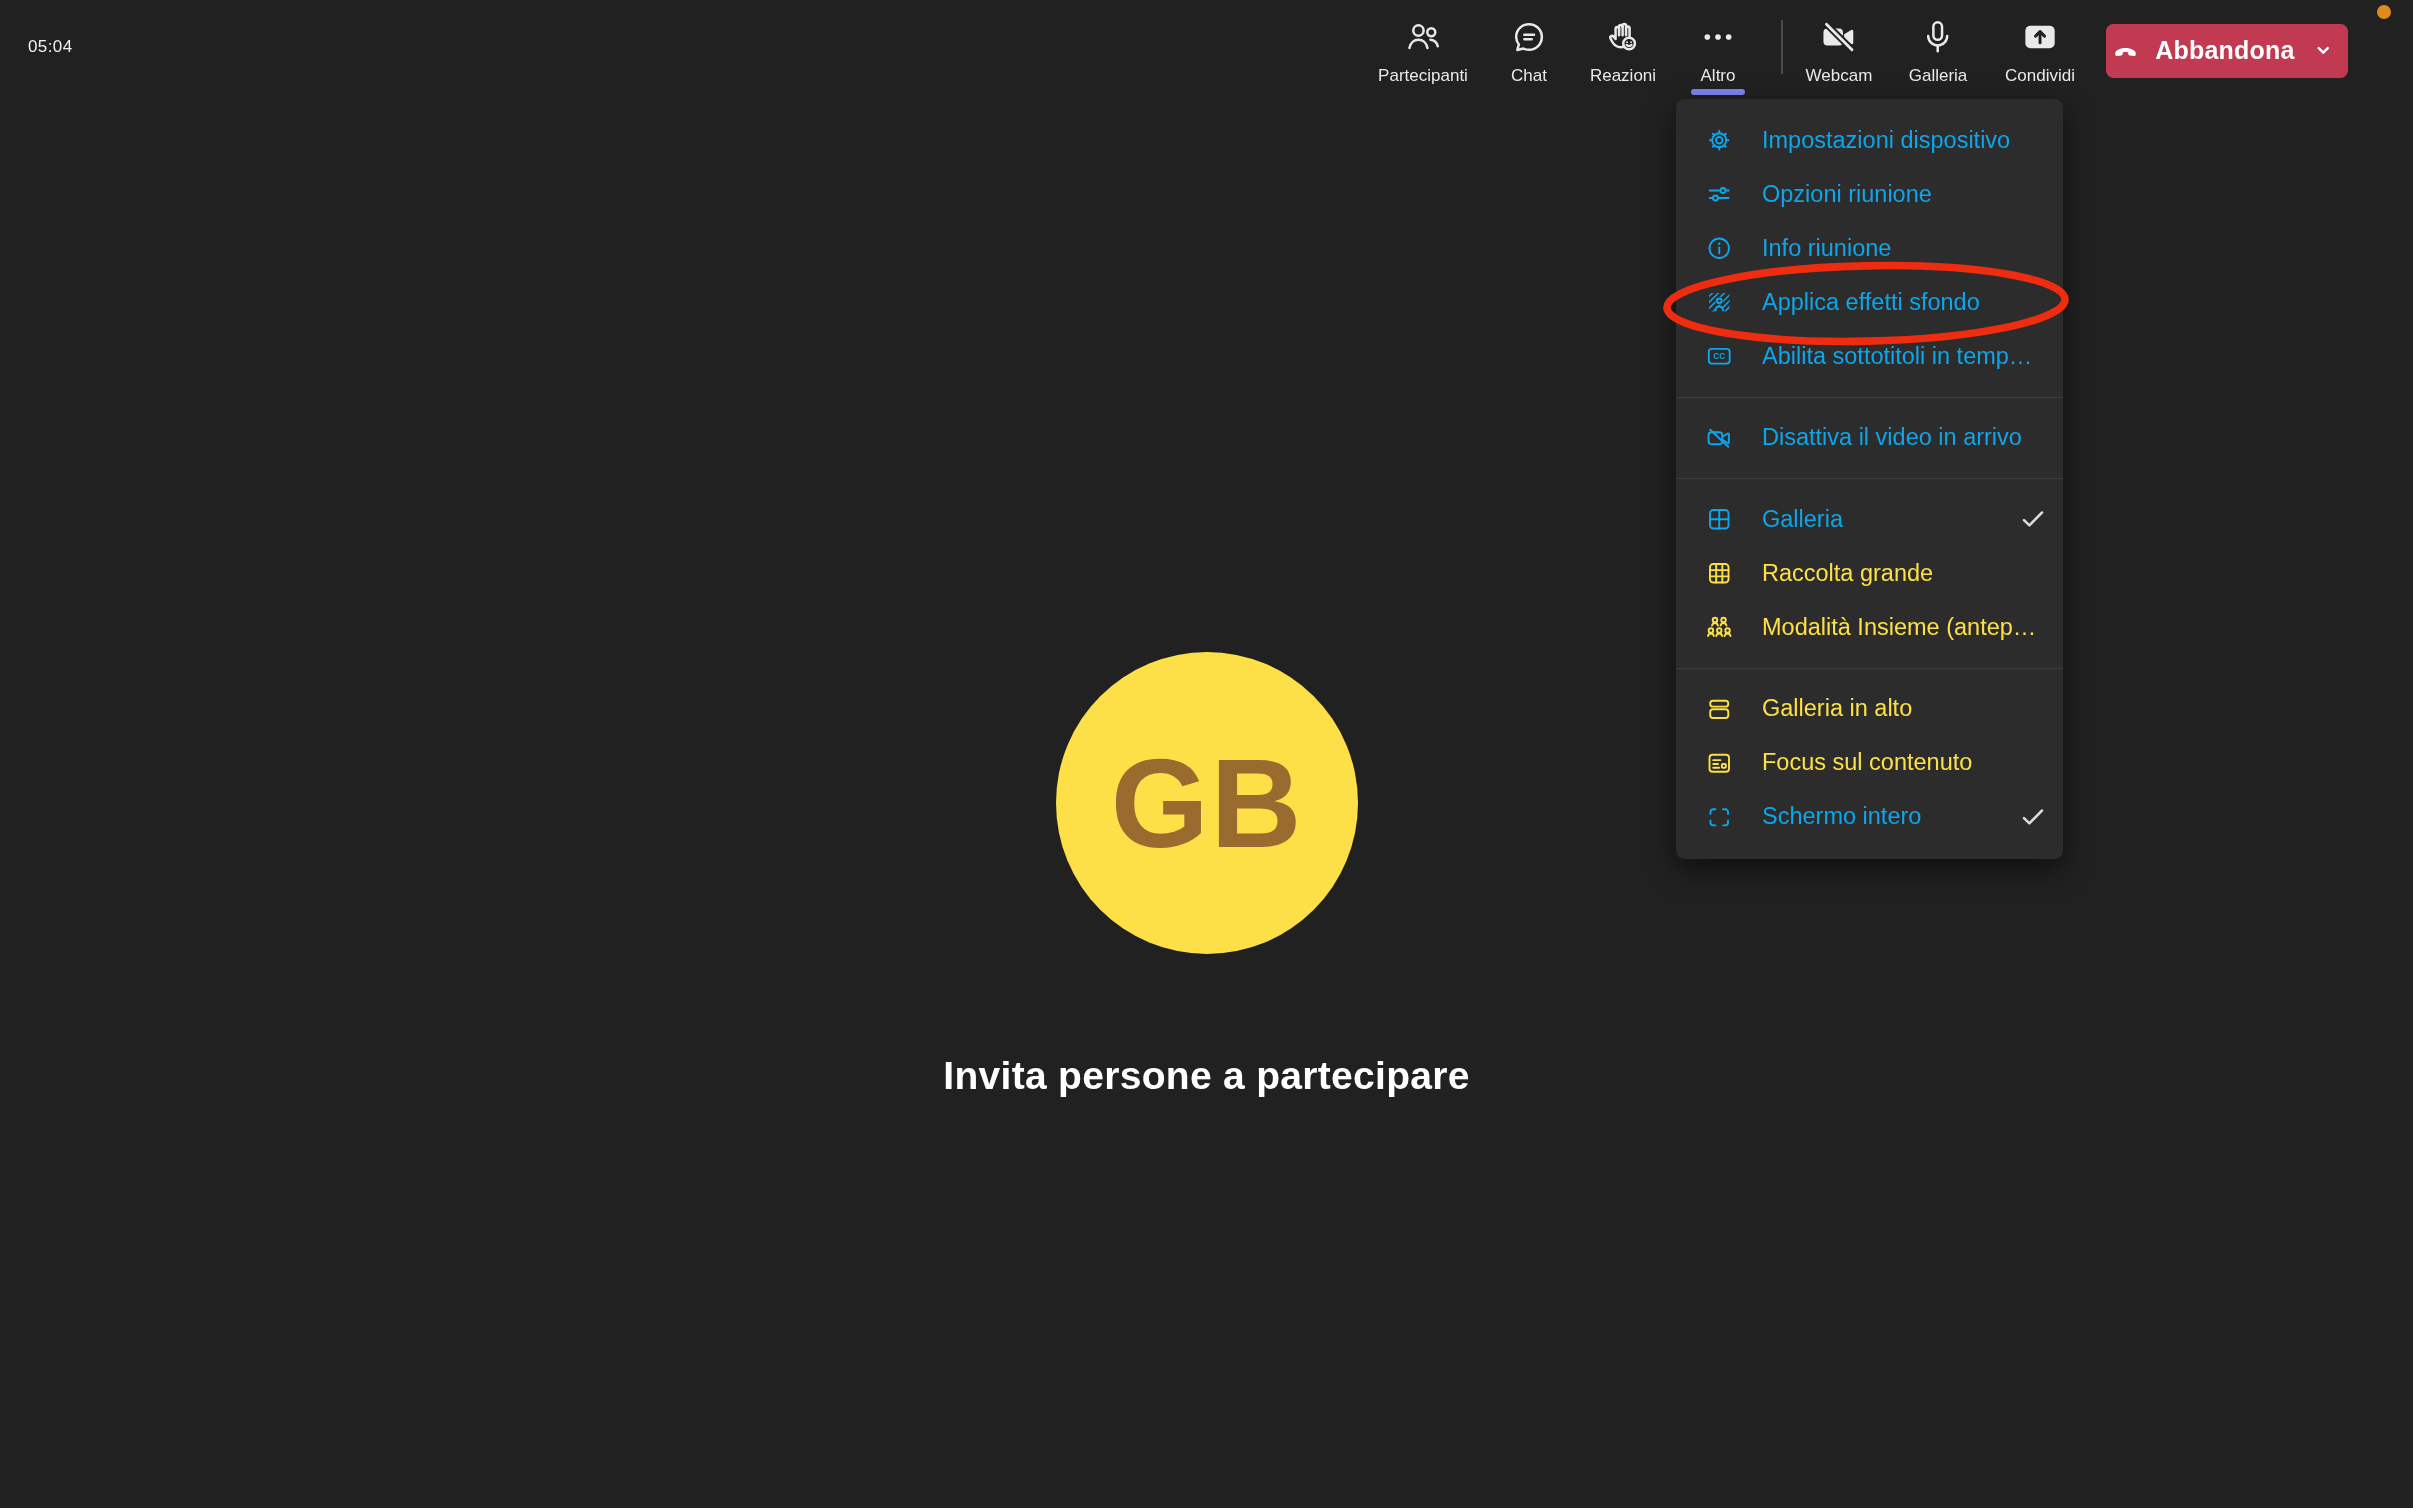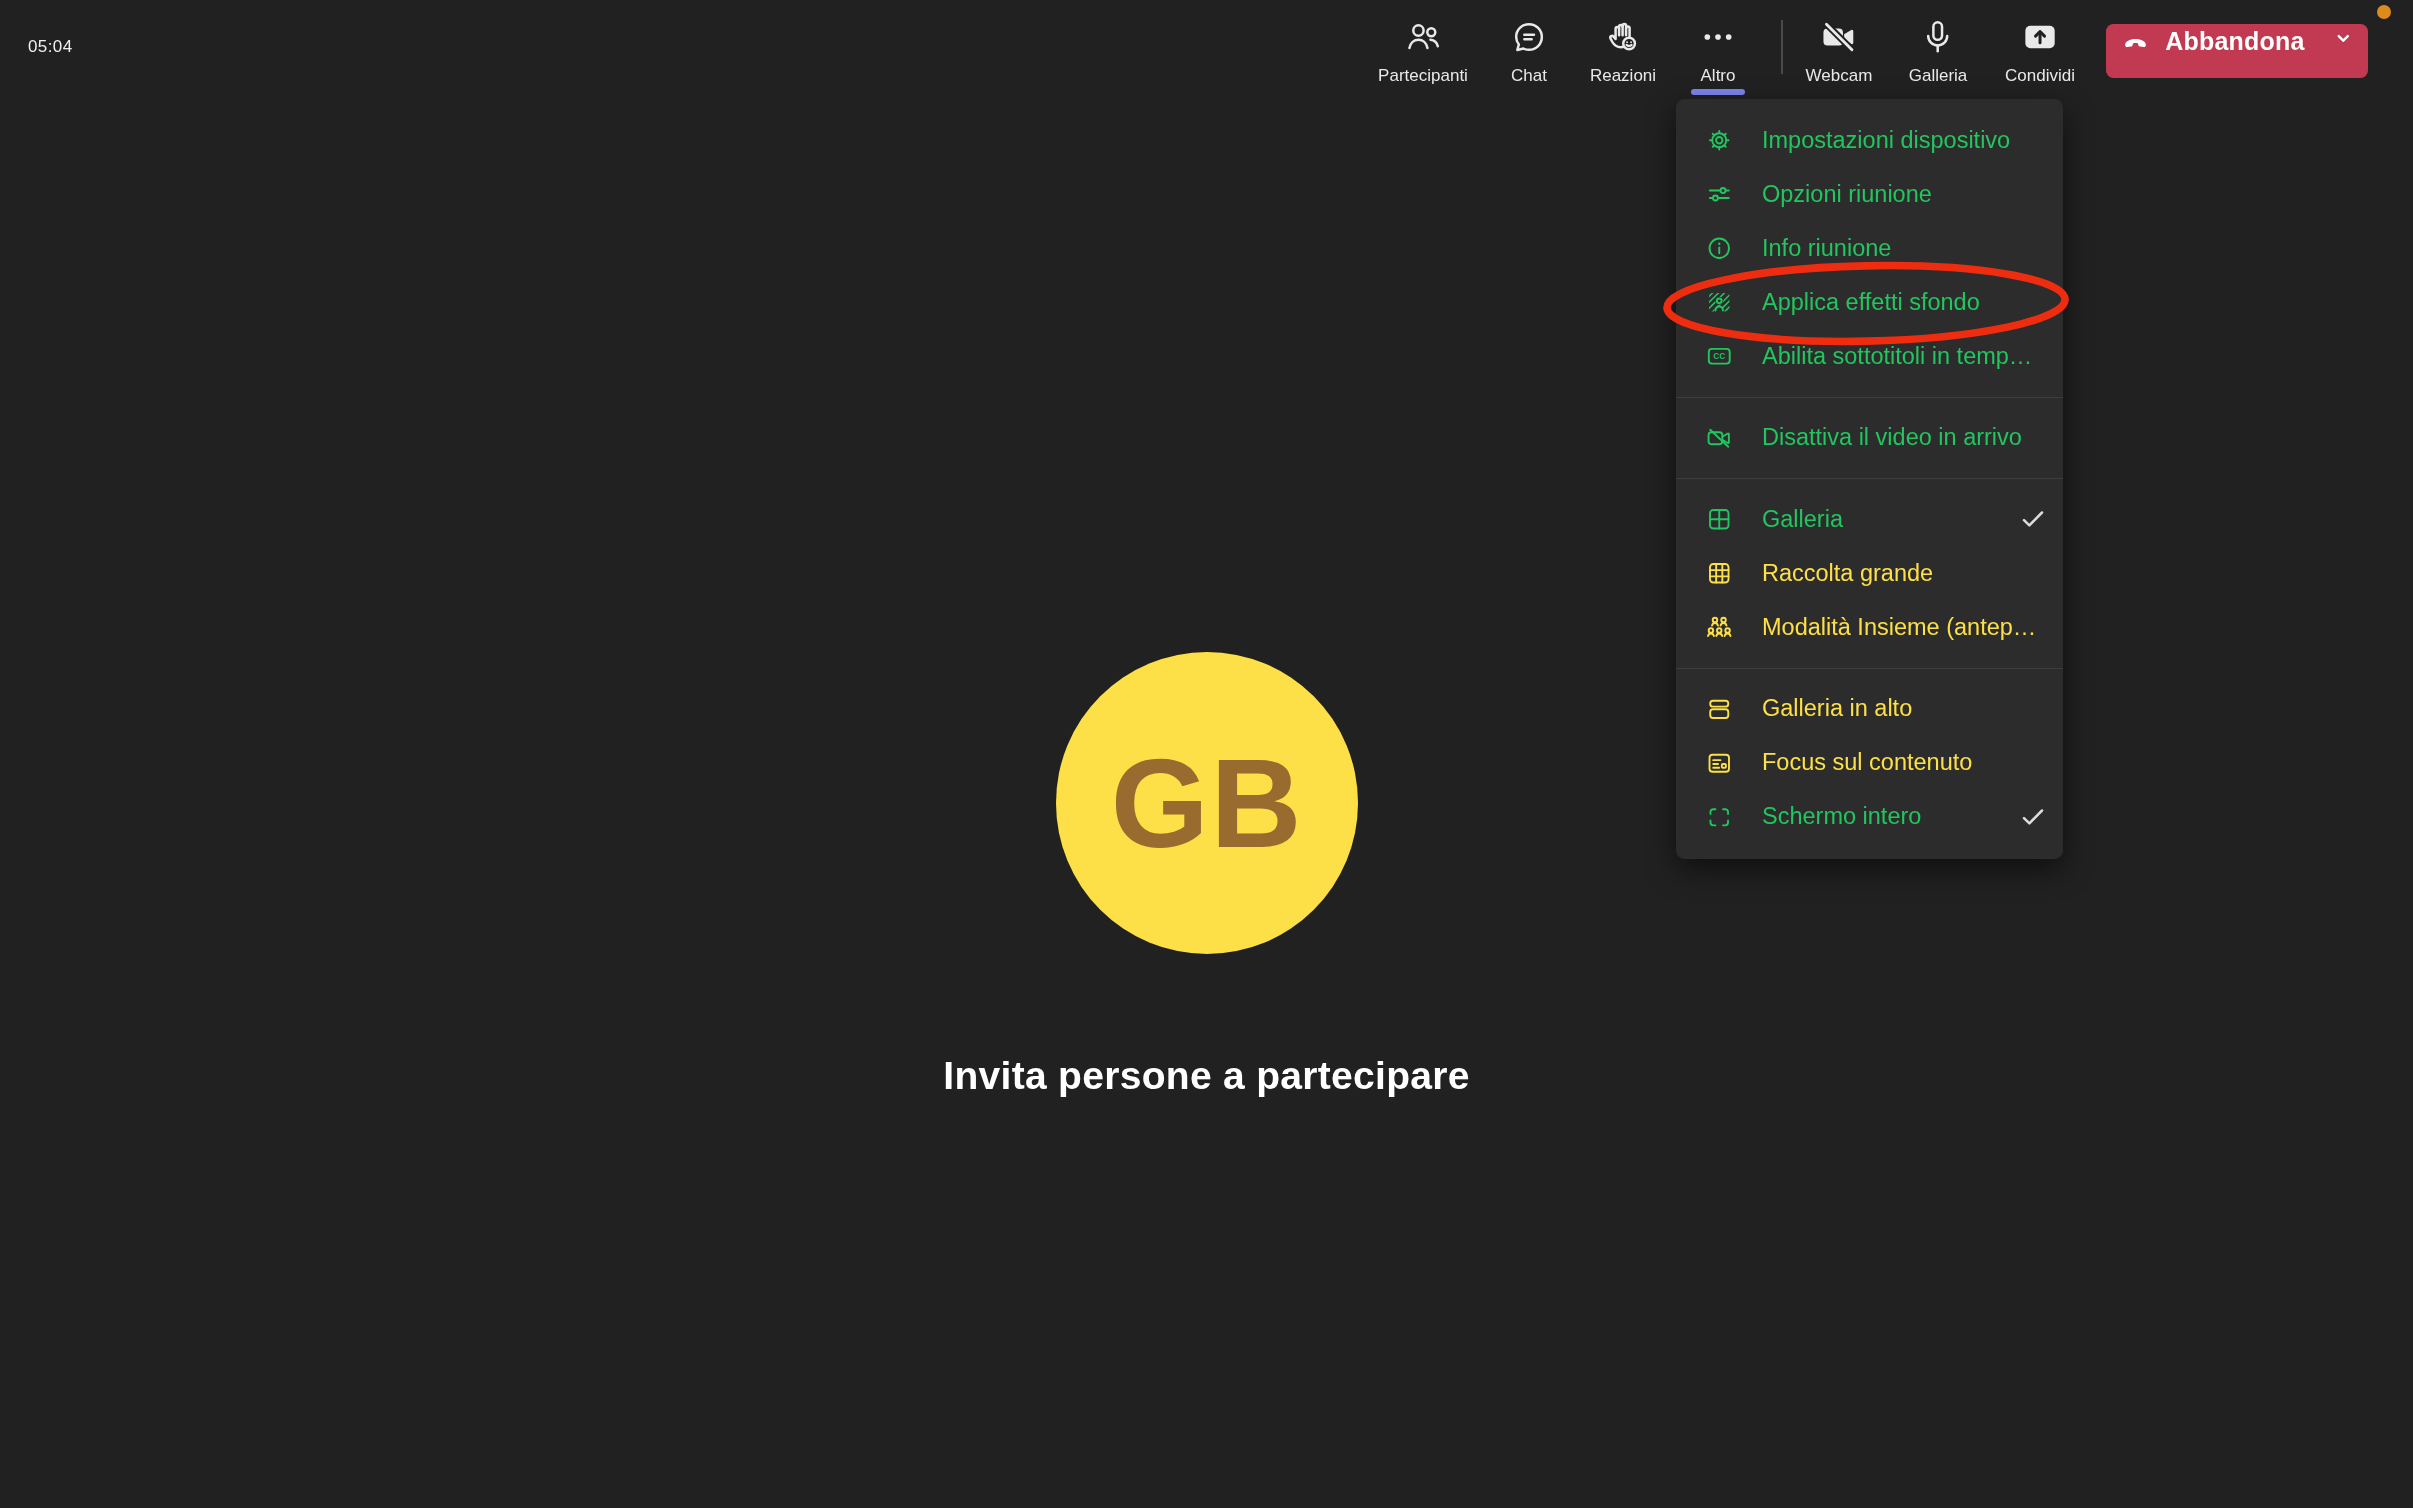--- a/index.html
+++ b/index.html
@@ -10,35 +10,35 @@
   .timer{position:absolute;left:28px;top:37px;font-size:17px;color:#F0F0F0;letter-spacing:0.4px;}
   .titem{position:absolute;top:17px;transform:translateX(-50%);display:flex;flex-direction:column;
          align-items:center;gap:7.5px;color:#E9E9E9;cursor:pointer;}
   .ticon{width:40px;height:40px;display:flex;align-items:center;justify-content:center;}
   .ticon svg{width:40px;height:40px;display:block;}
   .tlabel{font-size:17px;line-height:22px;color:#E9E9E9;white-space:nowrap;}
   .altro-underline{position:absolute;left:1691px;top:89px;width:54px;height:5.9px;border-radius:3.4px;
          background:#7D85F0;}
   .tb-divider{position:absolute;left:1781px;top:20px;width:1.7px;height:54px;background:#4A4A4A;}
 
-  .leave{position:absolute;left:2106px;top:23.5px;width:262px;height:54px;border-radius:7.5px;
-         background:#C13A52;display:flex;align-items:flex-start;overflow:hidden;cursor:pointer;}
+  .leave{position:absolute;left:2106px;top:23.5px;width:242px;height:54px;border-radius:7.5px;
+         background:#C13A52;display:flex;align-items:center;overflow:hidden;cursor:pointer;}
   .leave-main{flex:1;display:flex;align-items:center;justify-content:center;gap:12.6px;}
   .leave-main svg{width:35px;height:35px;}
   .leave-label{color:#FFFFFF;font-size:25px;font-weight:700;letter-spacing:0.2px;}
   .leave-sep{width:1.7px;background:rgba(255,255,255,.35);margin:1.7px 0;}
   .leave-chevron{width:50px;display:flex;align-items:center;justify-content:center;}
   .leave-chevron svg{width:28.5px;height:28.5px;}
   .status-dot{position:absolute;left:2377px;top:5px;width:14.2px;height:14.2px;border-radius:50%;
          background:#DD8B1D;}
 
   
   .menu{position:absolute;left:1676px;top:99px;width:387px;background:#2C2C2C;border-radius:8.4px;
         padding:14.2px 0 15px 0;box-shadow:0 10px 28.5px rgba(0,0,0,.55);}
-  .mrow{height:54px;display:flex;align-items:center;padding:0 15px 0 28.5px;color:#22c55e;
+  .mrow{height:54px;display:flex;align-items:center;padding:0 15px 0 28.5px;color:#0ea5e9;
         font-size:23.5px;cursor:pointer;}
   .mrow.disabled{color:#fde047;cursor:default;}
   .micon{width:28.5px;height:28.5px;flex:none;margin-right:29px;display:flex;align-items:center;justify-content:center;}
   .micon svg{width:28.5px;height:28.5px;display:block;}
   .mlabel{flex:1;white-space:nowrap;overflow:hidden;}
   .mcheck{width:30px;height:30px;flex:none;margin-left:6.7px;color:#DCDCDC;}
   .mcheck svg{width:30px;height:30px;display:block;}
   .mdivider{height:0.8px;background:#3E3E3E;margin:13.4px 0;}
 
   

